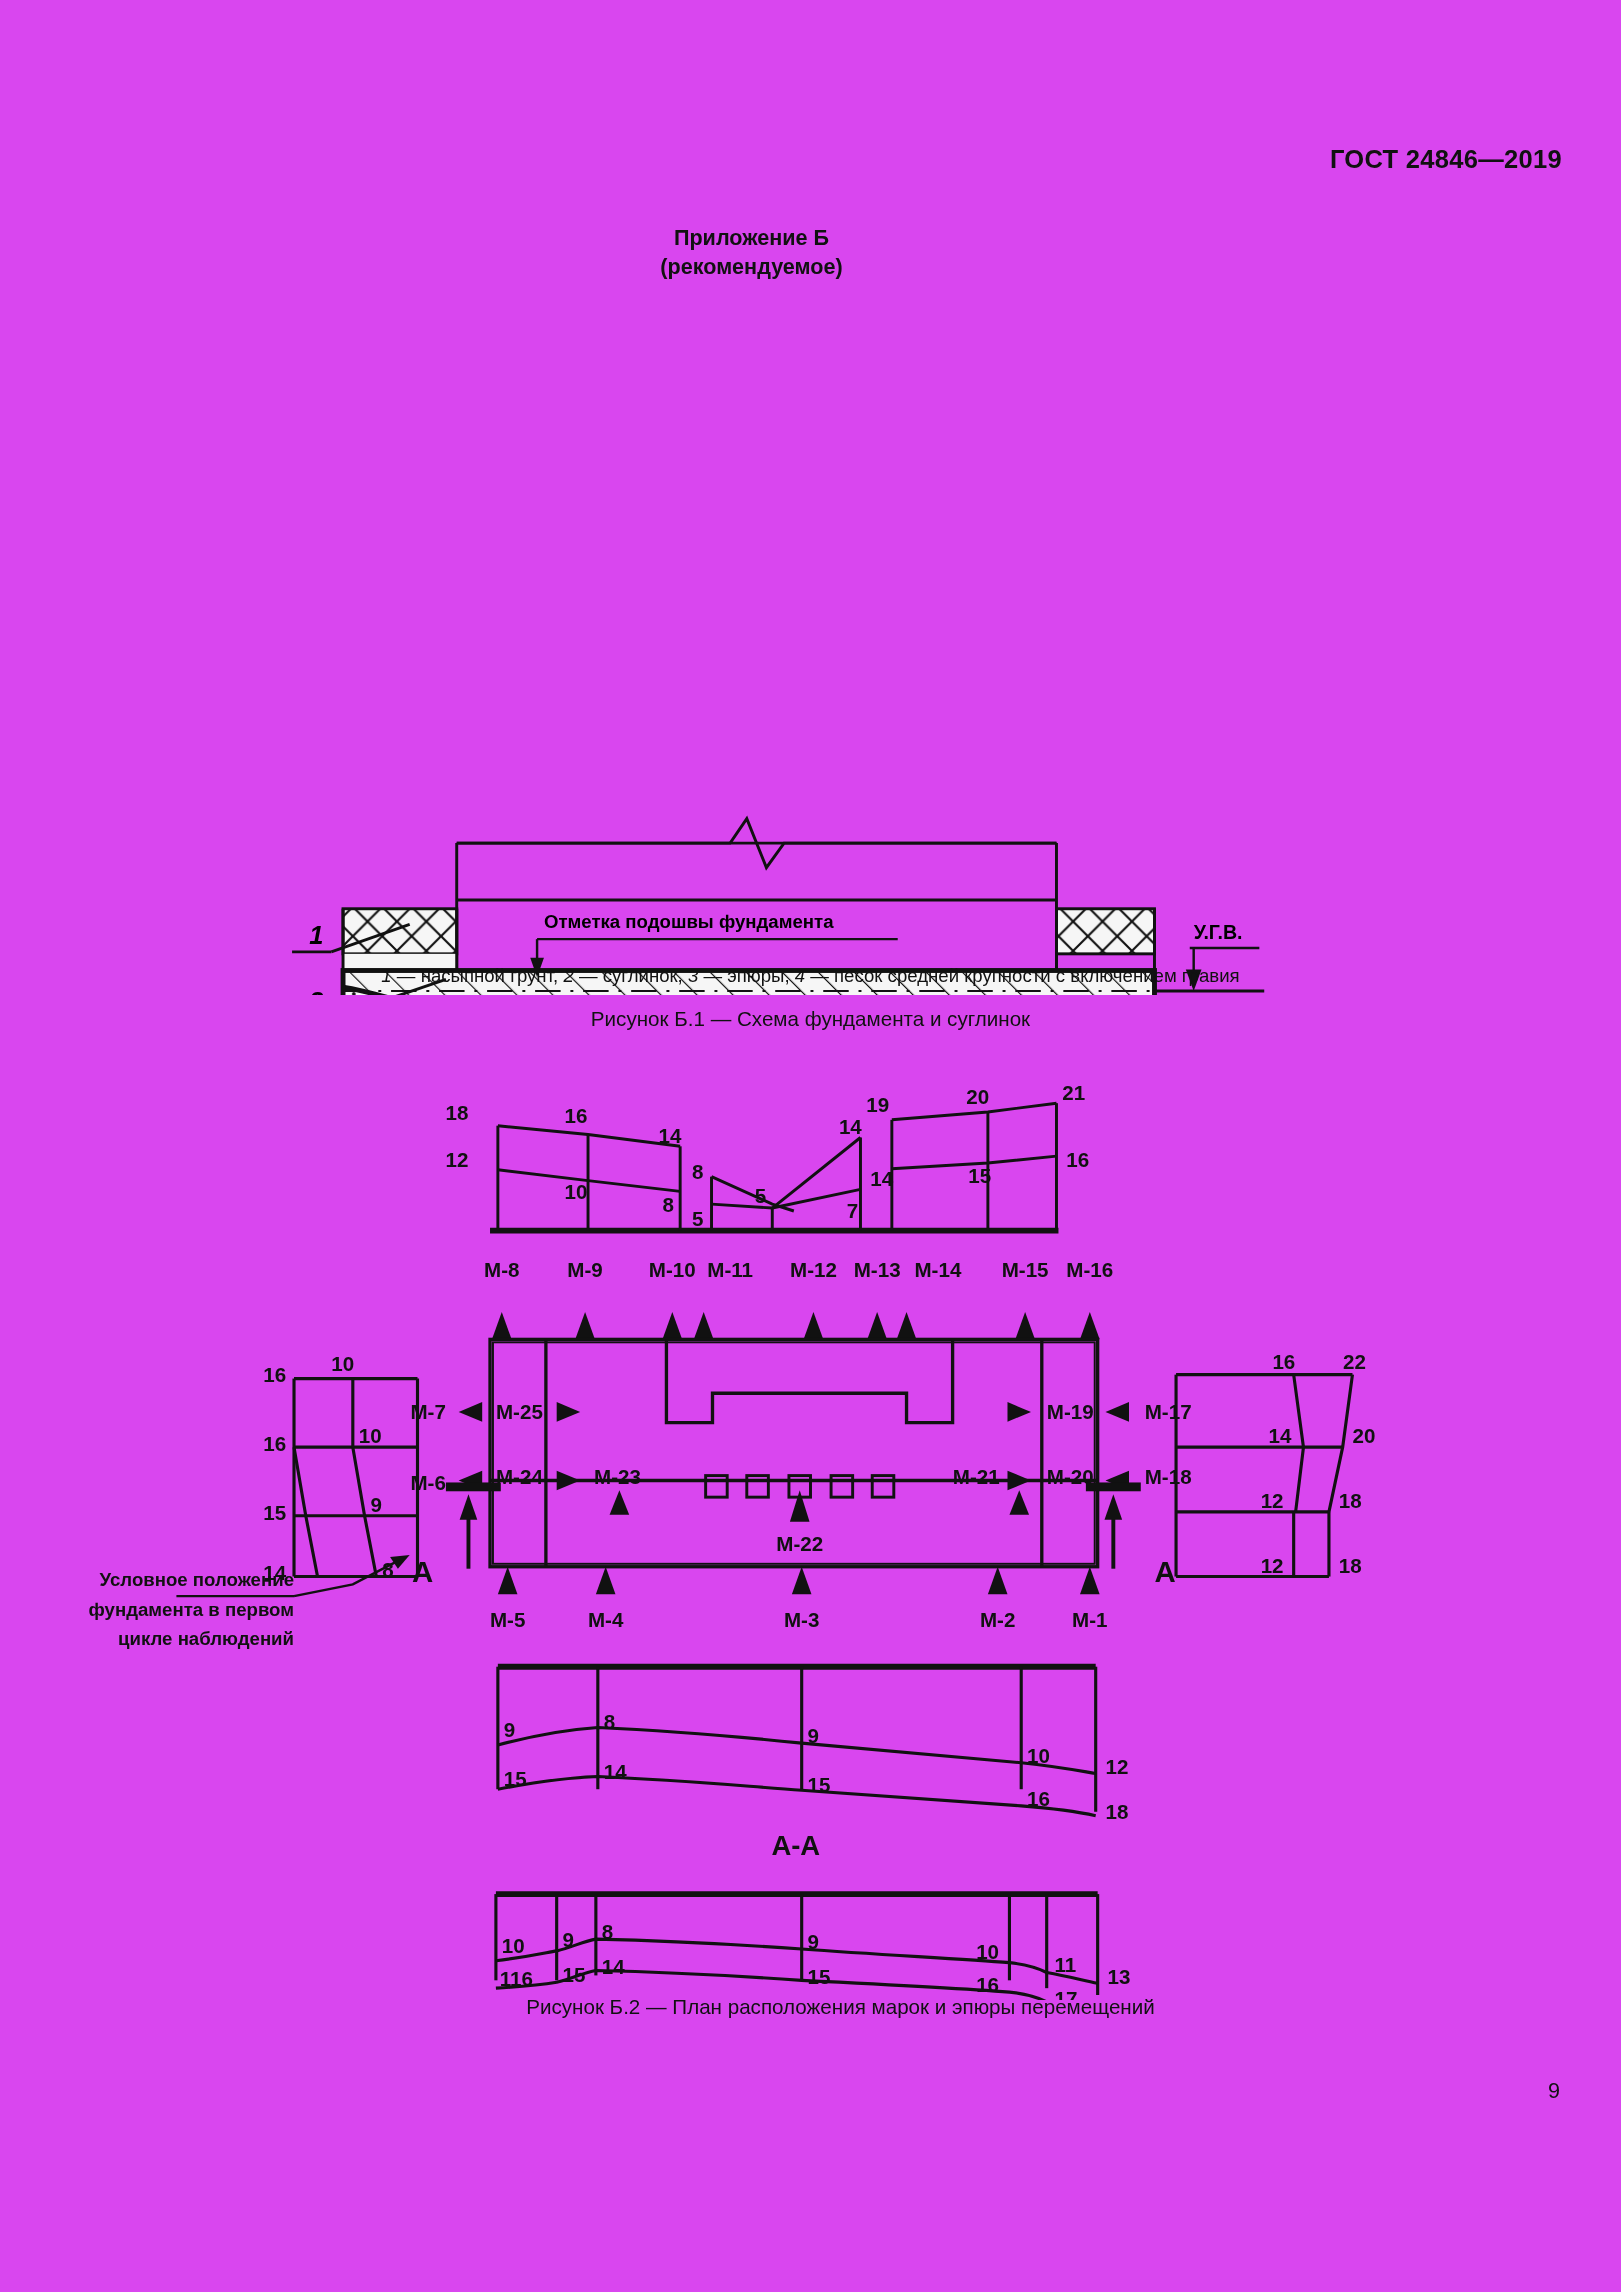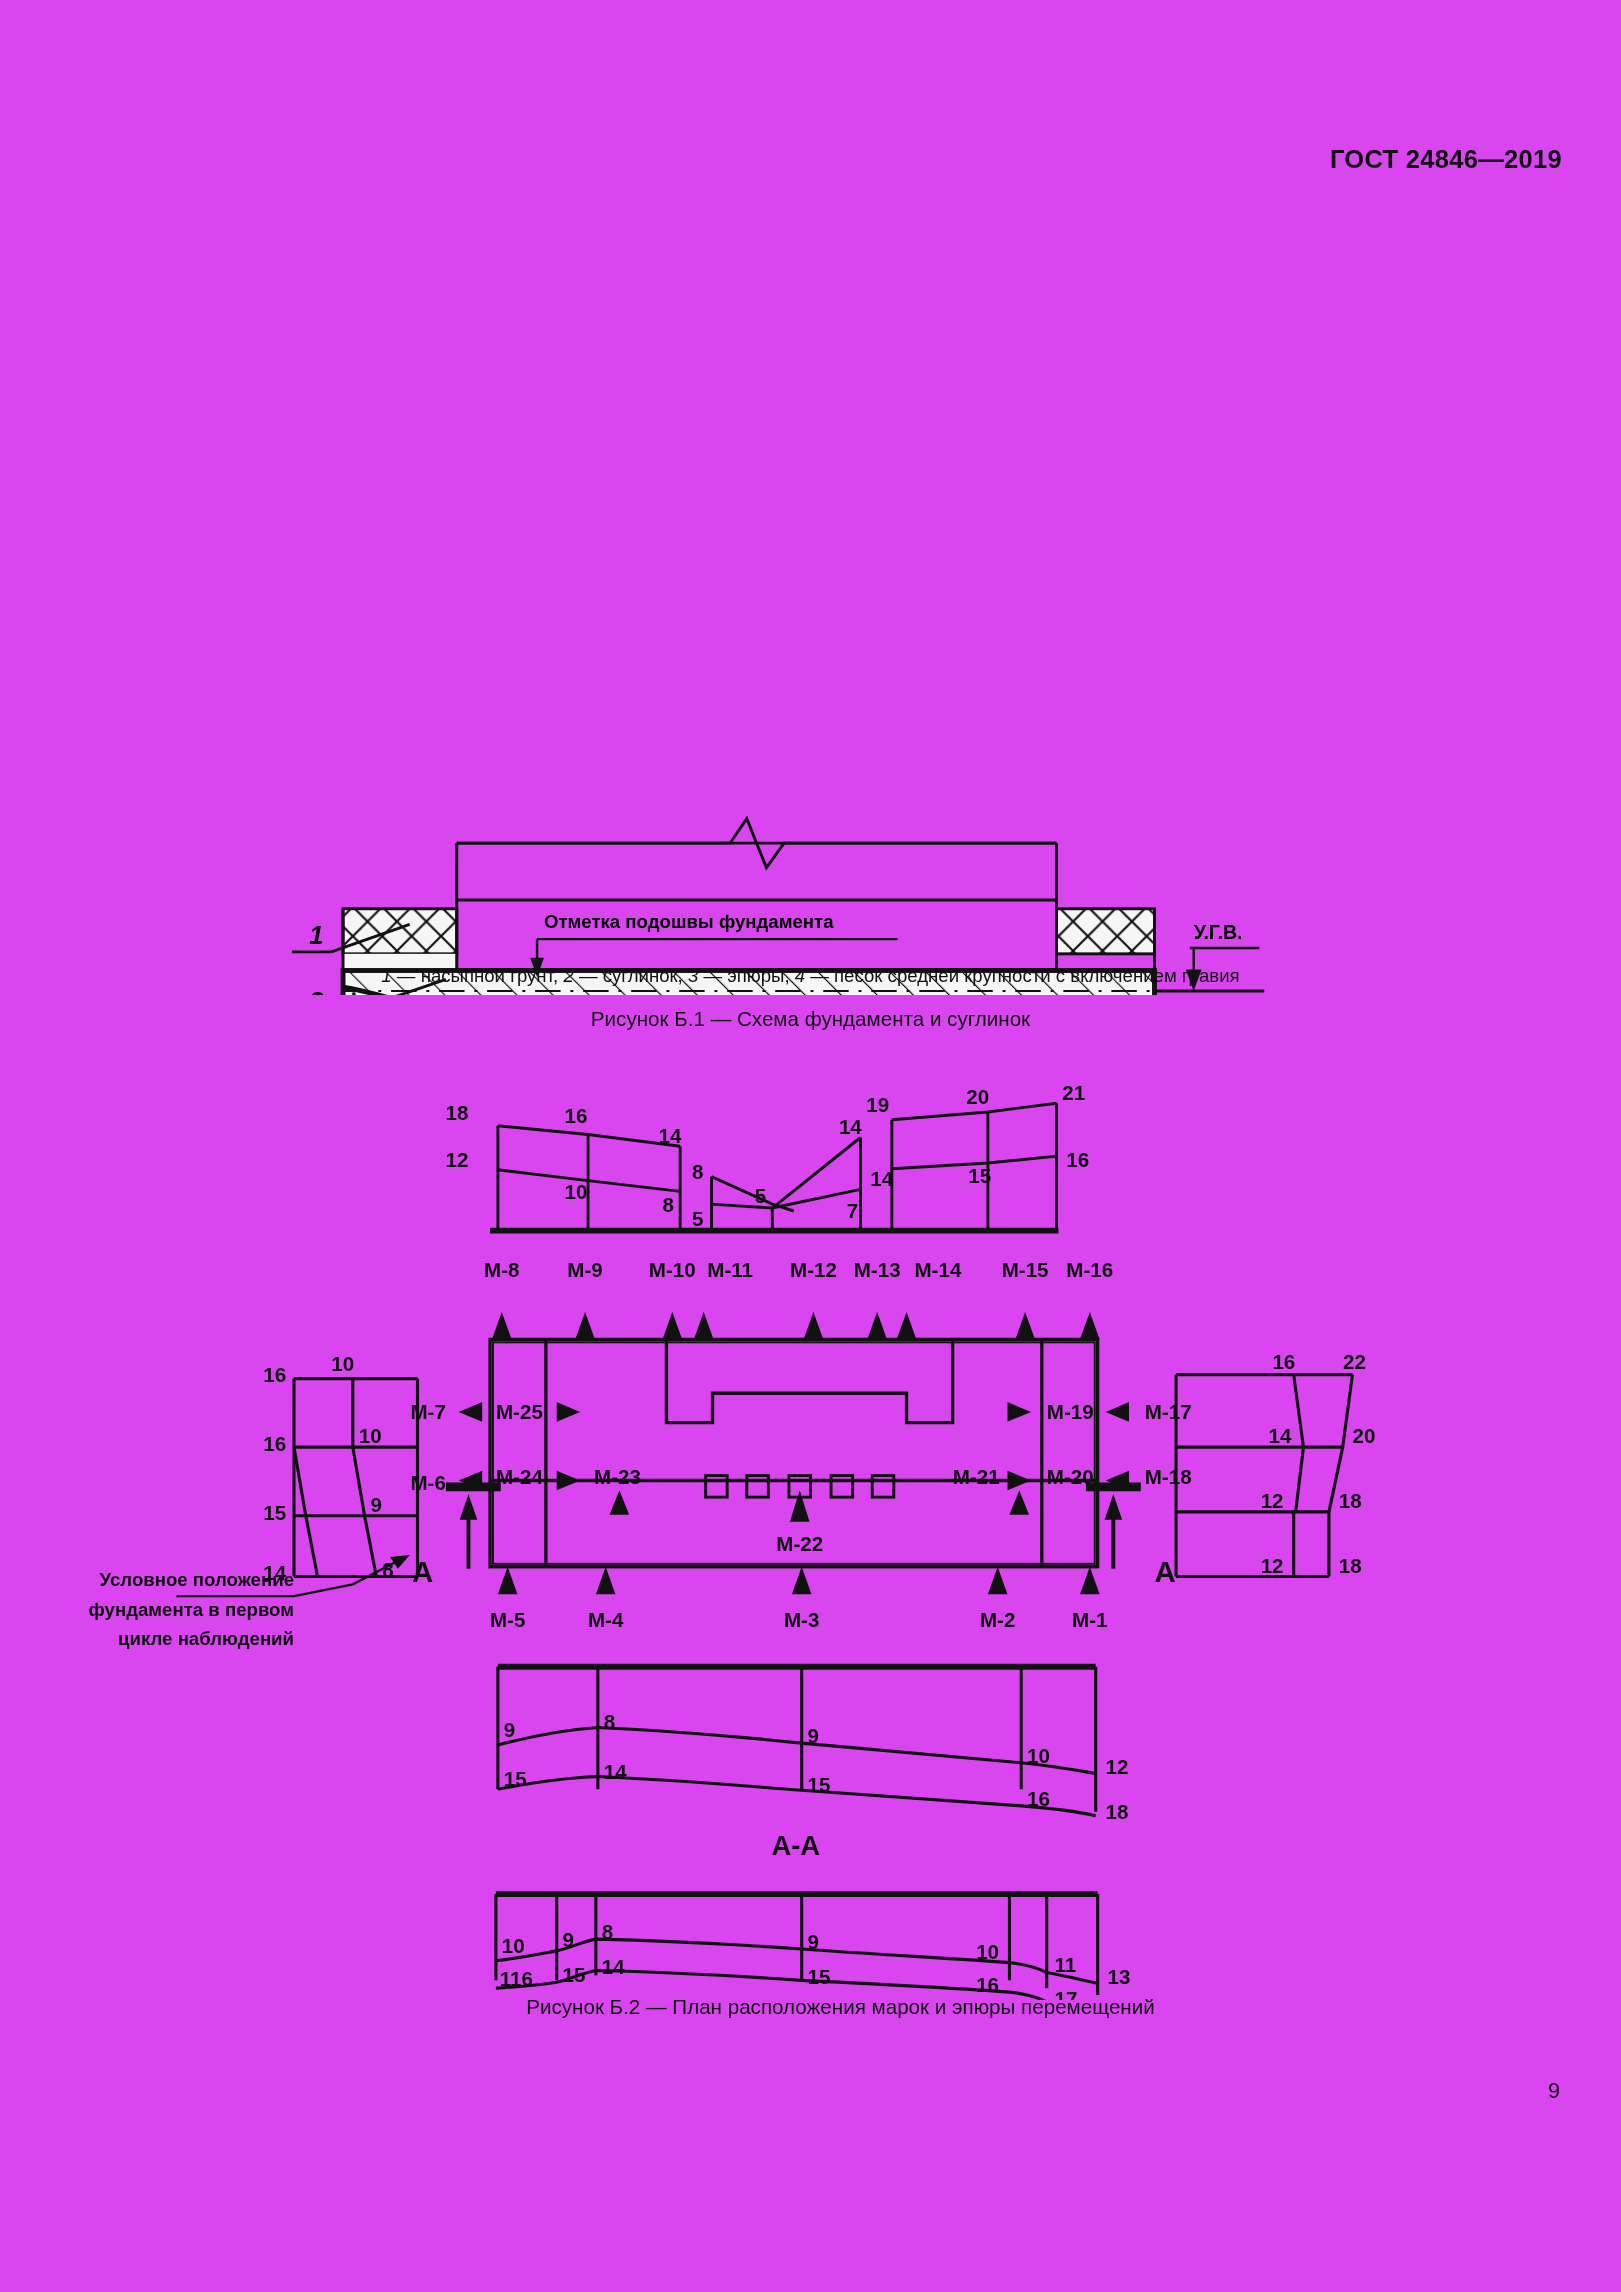--- a/index.html
+++ b/index.html
@@ -37,20 +37,24 @@
   .ugv{font-size:20px;font-weight:bold;}
   .otm{font-size:19px;font-weight:bold;}
 </style>
 </head>
 <body>
 
 <div class="page">
 
   <div class="hdr">ГОСТ 24846—2019</div>
 
+  <div class="appx">
+    <span class="l1">Приложение Б</span>
+    <span class="l2">(рекомендуемое)</span>
+  </div>
 
 
   <div class="fig1">
     <svg width="1621" height="588" viewBox="0 0 1654 600">
       <defs>
         <pattern id="pxx" width="30" height="30" patternUnits="userSpaceOnUse">
           <rect width="30" height="30" fill="#f6f6f6"></rect>
           <path d="M0,0 L30,30 M30,0 L0,30" stroke="#111" stroke-width="2.2" fill="none"></path>
         </pattern>
         <pattern id="pdots" width="17" height="17" patternUnits="userSpaceOnUse">

